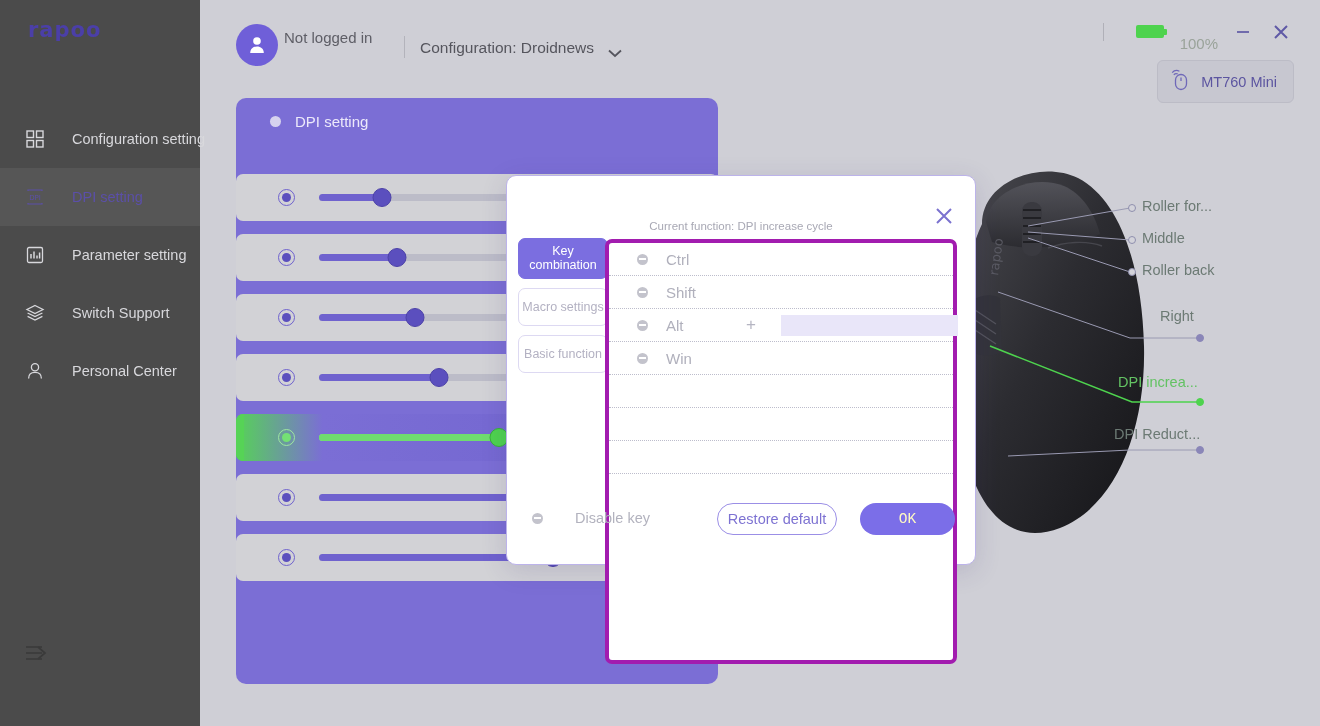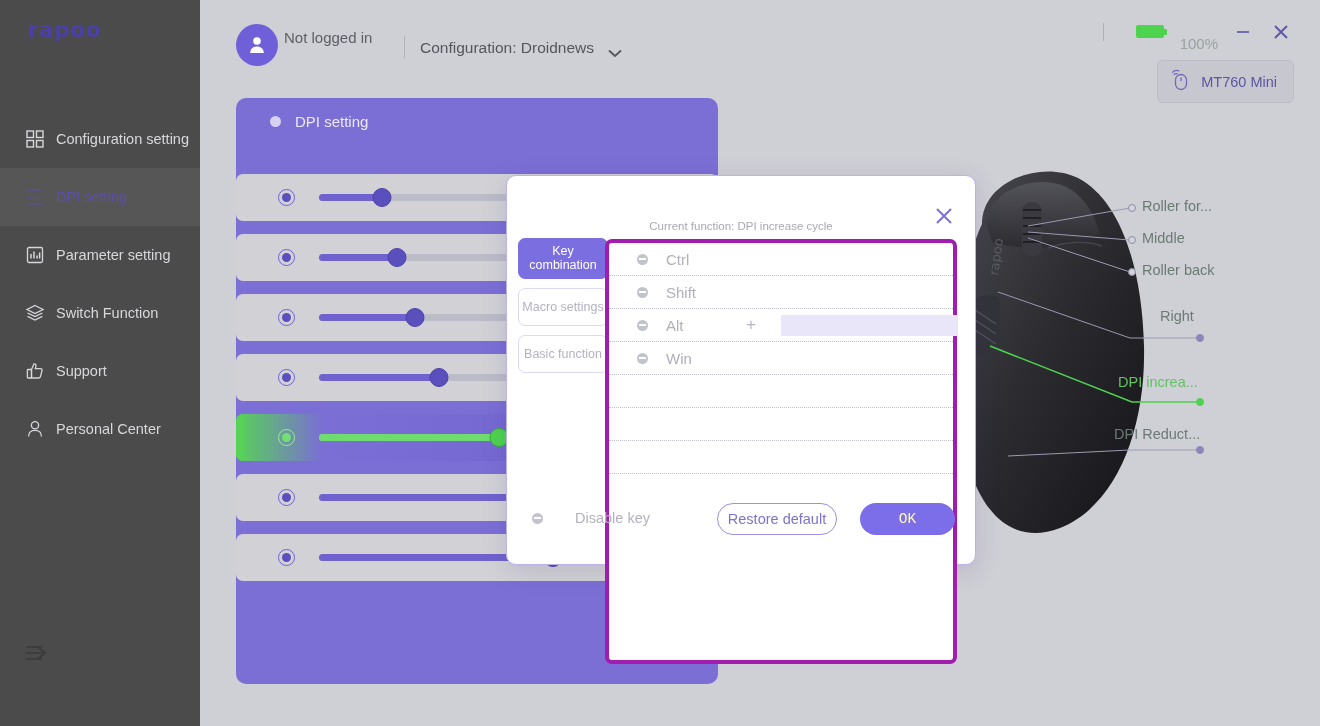--- a/index.html
+++ b/index.html
@@ -34,21 +34,21 @@
     display: flex; align-items: center;
     height: 58px;
     padding-left: 24px;
     color: #d8d8dc;
     font-size: 14.5px;
     cursor: pointer;
   }
   .nav-item.active { background: #565656; color: #5b4fa8; }
   .nav-ico {
     width: 22px; height: 22px;
-    margin-right: 10px;
+    margin-right: 26px;
     display: flex; align-items: center; justify-content: center;
     flex: 0 0 22px;
   }
   .nav-ico svg { display: block; }
   .nav-label { white-space: nowrap; }
   .collapse-btn {
     position: absolute; left: 24px; bottom: 62px;
     width: 28px; height: 22px; cursor: pointer;
   }
 
@@ -318,32 +318,23 @@
       </div>
 
       <div class="nav-item">
         <span class="nav-ico">
           <svg width="20" height="20" viewBox="0 0 20 20" fill="none" stroke="#d8d8dc" stroke-width="1.3">
             <path d="M10 2.5 L18 6.5 L10 10.5 L2 6.5 Z"></path>
             <path d="M2.6 10 L10 13.6 L17.4 10"></path>
             <path d="M2.6 13.4 L10 17 L17.4 13.4"></path>
           </svg>
         </span>
-        <span class="nav-label">Switch Function</span>
-      </div>
-
-      <div class="nav-item">
-        <span class="nav-ico">
-          <svg width="20" height="20" viewBox="0 0 20 20" fill="none" stroke="#d8d8dc" stroke-width="1.3">
-            <path d="M6.5 8.5 L9 2.8 C10.6 2.8 11.3 4 10.9 5.4 L10.3 7.6 H15.6 C16.7 7.6 17.3 8.6 17 9.6 L15.6 15.2 C15.4 16.3 14.7 17 13.7 17 H6.5 Z"></path>
-            <rect x="2.4" y="8.5" width="4.1" height="8.5" rx="0.8"></rect>
-          </svg>
-        </span>
-        <span class="nav-label">Support</span>
-      </div>
+        <span class="nav-label">Switch Support</span>
+      </div>
+
 
       <div class="nav-item">
         <span class="nav-ico">
           <svg width="20" height="20" viewBox="0 0 20 20" fill="none" stroke="#d8d8dc" stroke-width="1.3">
             <circle cx="10" cy="6.3" r="3.6"></circle>
             <path d="M3.6 17.4 C3.6 13.4 6.5 11.4 10 11.4 C13.5 11.4 16.4 13.4 16.4 17.4"></path>
           </svg>
         </span>
         <span class="nav-label">Personal Center</span>
       </div>

